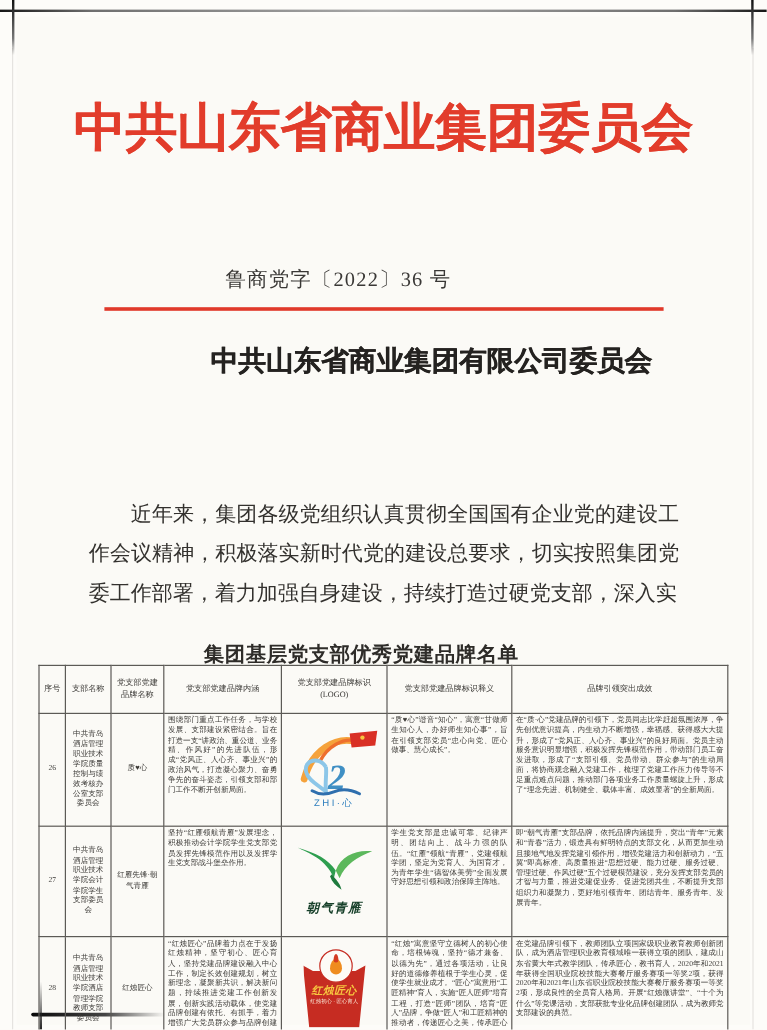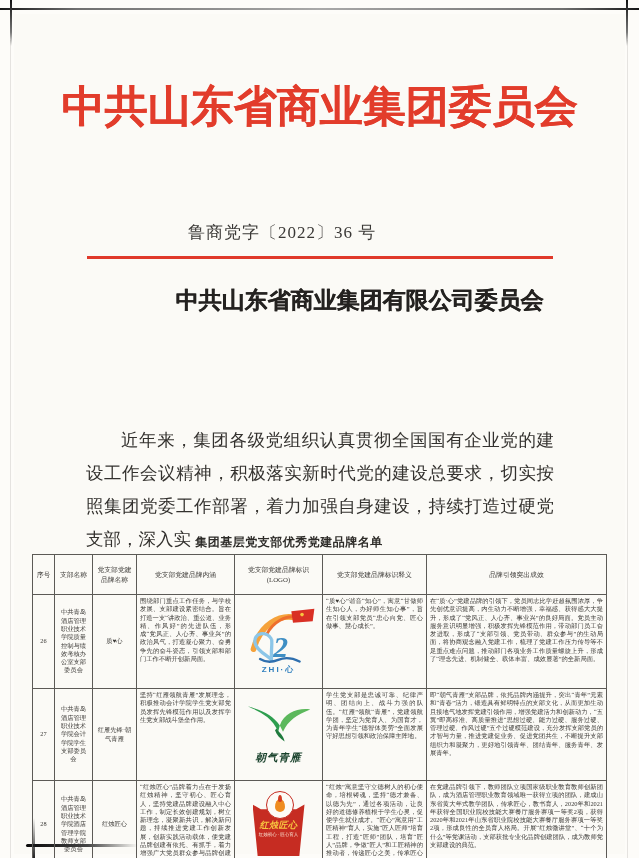--- a/index.html
+++ b/index.html
@@ -34,43 +34,43 @@
   .red-rule{position:absolute;top:256px;left:87px;width:466px;height:2.5px;background:#e0392a;}
 
   
   .doc-title{position:absolute;top:283px;left:0;width:639px;text-align:center;
     font-size:23px;font-weight:bold;color:#242220;line-height:35px;
     text-shadow:0.4px 0 0 #242220;padding-left:40px;}
 
   
   .body-text{position:absolute;top:412px;left:74px;width:492px;
     font-size:17.5px;line-height:33px;text-align:justify;color:#33312e;}
-  .body-text .para{ text-indent:2em;margin:12px;}
+  .body-text .para{ text-indent:2em;margin:0;}
   .body-text .salutation{margin:0;}
 
   
-  .table-caption{position:absolute;top:534px;left:0;width:578px;text-align:center;
-    font-size:12px;font-weight:bold;color:#2e2c29;letter-spacing:0.5px;}
+  .table-caption{position:absolute;top:534px;left:12px;width:578px;text-align:center;
+    font-size:17px;font-weight:bold;color:#2e2c29;letter-spacing:0.5px;}
   .brand-table{position:absolute;top:554px;left:32px;width:574px;
     border-collapse:collapse;table-layout:fixed;
     font-size:6.3px;line-height:1.32;color:#3c3a37;}
   .brand-table td,.brand-table th{border:0.8px solid #5c5a56;padding:2px 3px;
     overflow:hidden;vertical-align:middle;font-weight:normal;}
   .brand-table th{white-space:pre-line;text-align:center;font-size:6.8px;line-height:1.35;}
   .hdr-row{height:40px;}
   .row-26{height:94px;}
   .row-27{height:92px;}
   .row-28{height:62px;}
   td.c-no{text-align:center;}
   td.c-branch{text-align:center;}
   td.c-brand{text-align:center;}
   td.c-text{vertical-align:top;text-align:justify;}
   td.c-logo{text-align:center;vertical-align:middle;padding:1px;}
   .logo-wrap{display:flex;flex-direction:column;align-items:center;justify-content:center;gap:1px;}
-  .logo-caption-blue{color:#2f7fbe;font-weight:bold;font-size:8px;letter-spacing:2px;
+  .logo-caption-blue{color:#2f7fbe;font-weight:normal;font-size:8px;letter-spacing:2px;
     font-family:"Liberation Sans","DejaVu Sans",sans-serif;}
   .logo-caption-green{color:#17402a;font-weight:bold;font-size:10.5px;letter-spacing:1px;
     font-style:italic;}
   .vessel{width:56px;height:60px;position:relative;margin-top:8px;}
   .vessel-body{position:absolute;top:6px;left:2px;width:52px;height:52px;background:#c62c22;
     clip-path:polygon(0% 0%,16% 9%,84% 9%,100% 0%,90% 100%,10% 100%);}
   .vessel-circle{position:absolute;top:-7px;left:15px;width:26px;height:26px;border-radius:50%;
     background:#fdfbf6;border:1.5px solid #c62c22;display:flex;align-items:center;justify-content:center;}
   .flame{width:10px;height:13px;background:#ef8c1f;border-radius:50% 50% 50% 50%/62% 62% 38% 38%;
     position:relative;}

